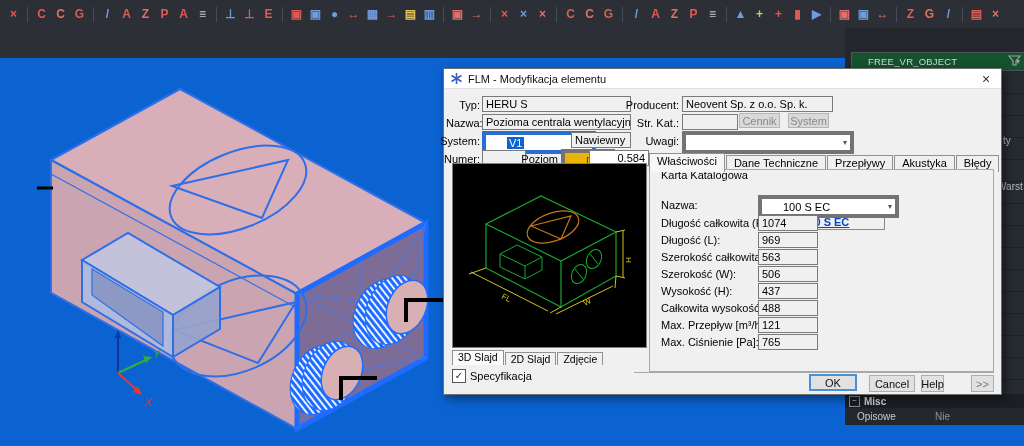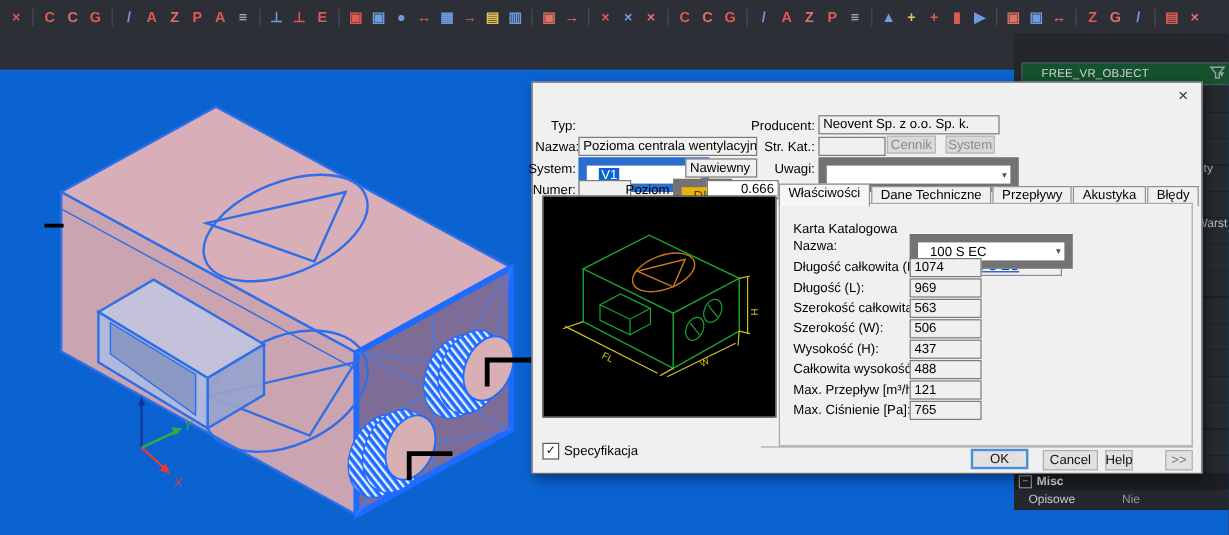--- a/index.html
+++ b/index.html
@@ -43,22 +43,22 @@
              border-bottom:1px solid #e2e2e2;display:flex;align-items:center;padding-left:6px;gap:5px;
              box-sizing:border-box;}
   #dlg-title .t{font-size:11px;color:#111;}
   #dlg-close{position:absolute;right:0;top:0;width:30px;height:19px;display:flex;align-items:center;
              justify-content:center;font-size:14px;color:#333;cursor:default;}
   .lbl{position:absolute;text-align:right;color:#000;}
   .field{position:absolute;background:#f0f0f0;border:1px solid #7a7a7a;height:14px;line-height:14px;
          padding:0 3px;overflow:hidden;white-space:nowrap;}
   .field.white{background:#fff;}
   .field.right{text-align:right;}
-  .combo{position:absolute;background:#fff;border:7px solid #737373;height:15px;display:flex;
-         align-items:center;padding-left:10px;overflow:hidden;}
+  .combo{position:absolute;background:#fff;border:4px solid #737373;height:15px;display:flex;
+         align-items:center;padding-left:21px;overflow:hidden;}
   .combo .chev{margin-left:auto;padding:0 3px;color:#555;font-size:8px;}
   .combo.gray{background:#eab308;color:#444;}
   .combo.focus{border-color:#2a6fd0;}
   .sel-hl{background:#0a64d2;color:#fff;padding:0 2px;}
   .btn{position:absolute;background:#e1e1e1;border:1px solid #adadad;display:flex;align-items:center;
        justify-content:center;height:17px;box-sizing:border-box;color:#111;}
   .btn.default{border:2px solid #4a90d9;}
   .btn.disabled{background:#d9d9d9;border-color:#b5b5b5;color:#8a8a8a;}
   .btn.dim{color:#777;}
   
@@ -419,42 +419,53 @@
     <span class="rp-miscbox">−</span>
     <span>Misc</span>
   </div>
   <div class="rp-row">
     <span class="l">Opisowe</span>
     <span class="v">Nie</span>
   </div>
 </div>
 
 <div id="dialog">
+  <div id="dlg-title">
+    <svg width="13" height="13" viewBox="0 0 13 13">
+      <g stroke="#3b5fc0" stroke-width="1.6">
+        <line x1="6.5" y1="1" x2="6.5" y2="12"></line>
+        <line x1="1.5" y1="3.5" x2="11.5" y2="9.5"></line>
+        <line x1="1.5" y1="9.5" x2="11.5" y2="3.5"></line>
+      </g>
+    </svg>
+    <span class="t">FLM - Modyfikacja elementu</span>
+  </div>
   <div id="dlg-close">×</div>
 
   <span class="lbl" style="left:2px;top:30px;width:34px">Typ:</span>
+  <div class="field" style="left:38px;top:27px;width:141px">HERU S</div>
 
   <span class="lbl" style="left:2px;top:48px;width:34px">Nazwa:</span>
   <div class="field" style="left:38px;top:45px;width:141px">Pozioma centrala wentylacyjna Heru S</div>
 
   <span class="lbl" style="left:-4px;top:66px;width:40px">System:</span>
   <div class="combo focus" style="left:38px;top:62px;width:85px">
     <span class="sel-hl">V1</span>
     <span class="chev">▾</span>
   </div>
   <div class="field" style="left:127px;top:63px;width:52px">Nawiewny</div>
 
   <span class="lbl" style="left:-4px;top:84px;width:40px">Numer:</span>
   <div class="field" style="left:38px;top:81px;width:36px"></div>
   <span class="lbl" style="left:58px;top:84px;width:56px">Poziom [m]:</span>
   <div class="combo gray" style="left:117px;top:80px;width:25px">
     <span>DK</span>
     <span class="chev">▾</span>
   </div>
-  <div class="field white right" style="left:145px;top:81px;width:52px">0.666</div>
+  <div class="field white right" style="left:145px;top:81px;width:52px">0.584</div>
 
   <div id="preview">
     <svg width="193" height="183" viewBox="0 0 193 183">
       <g stroke="#17a82f" stroke-width="1.2" fill="none">
         <polygon points="33,60 88,32 163,68 108,97"></polygon>
         <polyline points="33,60 33,104 108,143 108,97"></polyline>
         <polyline points="163,68 163,112 108,143"></polyline>
       </g>
       <g stroke="#c87818" stroke-width="1.2" fill="none">
         <ellipse cx="100" cy="63" rx="27" ry="14" transform="rotate(-20 100 63)"></ellipse>
@@ -479,20 +490,28 @@
         <line x1="163" y1="112" x2="162" y2="124" fill="none"></line>
         <line x1="170" y1="66" x2="170" y2="114" fill="none"></line>
         <line x1="163" y1="68" x2="172" y2="66" fill="none"></line>
         <line x1="163" y1="112" x2="172" y2="114" fill="none"></line>
         <text x="48" y="134" font-size="8" transform="rotate(27 48 134)" stroke="none">FL</text>
         <text x="132" y="142" font-size="8" transform="rotate(-27 132 142)" stroke="none">W</text>
         <text x="173" y="93" font-size="8" transform="rotate(90 173 93)" stroke="none">H</text>
       </g>
     </svg>
   </div>
+  <div class="tabstrip ptabs">
+
+      <span class="tab ptab active">3D Slajd</span>
+
+      <span class="tab ptab">2D Slajd</span>
+
+      <span class="tab ptab">Zdjęcie</span>
+    </div>
   <div class="chk">
     <span class="chkbox">✓</span>
     <span>Specyfikacja</span>
   </div>
 
   <span class="lbl" style="left:175px;top:30px;width:60px">Producent:</span>
   <div class="field" style="left:238px;top:27px;width:143px">Neovent Sp. z o.o. Sp. k.</div>
 
   <span class="lbl" style="left:175px;top:48px;width:60px">Str. Kat.:</span>
   <div class="field" style="left:238px;top:45px;width:48px"></div>
@@ -512,21 +531,21 @@
       <span class="tab">Dane Techniczne</span>
 
       <span class="tab">Przepływy</span>
 
       <span class="tab">Akustyka</span>
 
       <span class="tab">Błędy</span>
     </div>
   <div id="tabpage"></div>
 
-  <span class="lbl" style="left:217px;top:116px;width:110px;text-align:left">Karta Katalogowa</span>
+  <span class="lbl" style="left:217px;top:100px;width:110px;text-align:left">Karta Katalogowa</span>
   <div class="linkbox" style="left:314px;top:109px;width:107px">
     <a href="#">HERU 100 S EC</a>
   </div>
   <span class="lbl" style="left:217px;top:130px;width:110px;text-align:left">Nazwa:</span>
   <div class="combo" style="left:314px;top:126px;width:112px">
     <span>100 S EC</span>
     <span class="chev">▾</span>
   </div>
   <div style="position:absolute;left:205px;top:146px;width:344px">
 

